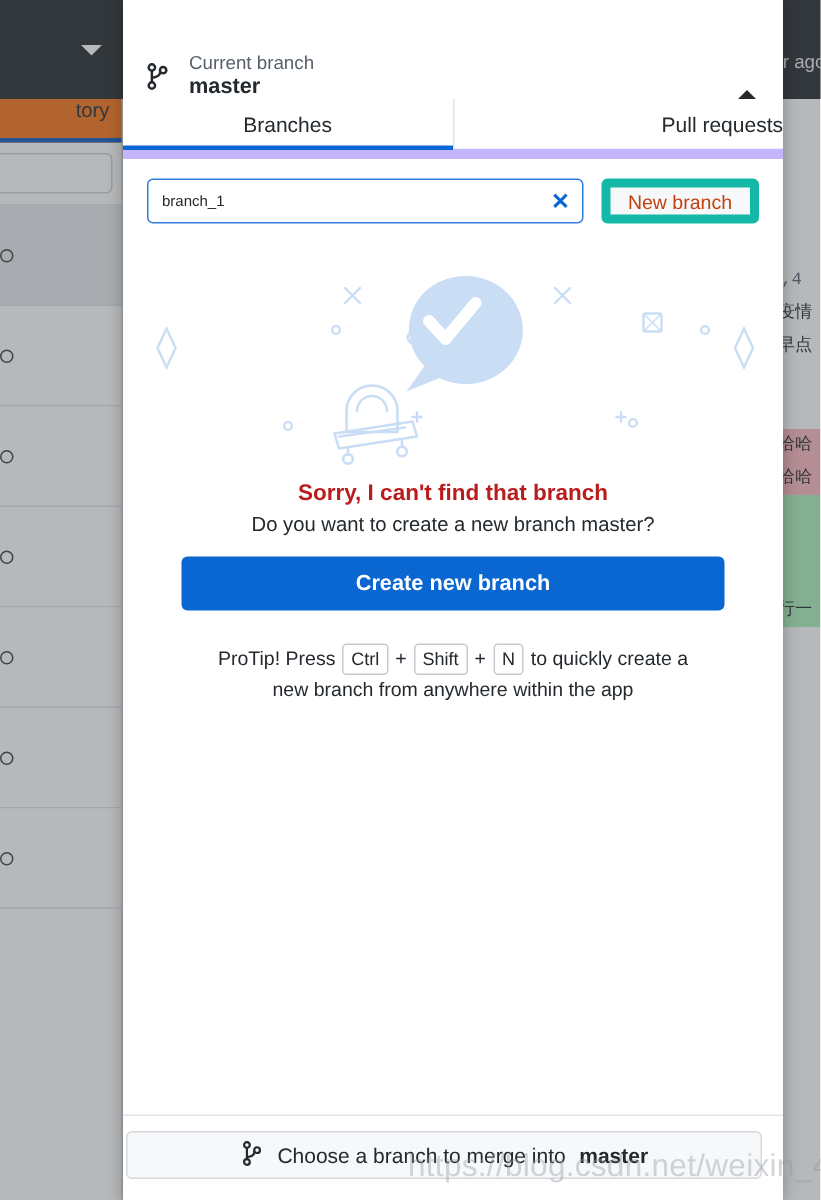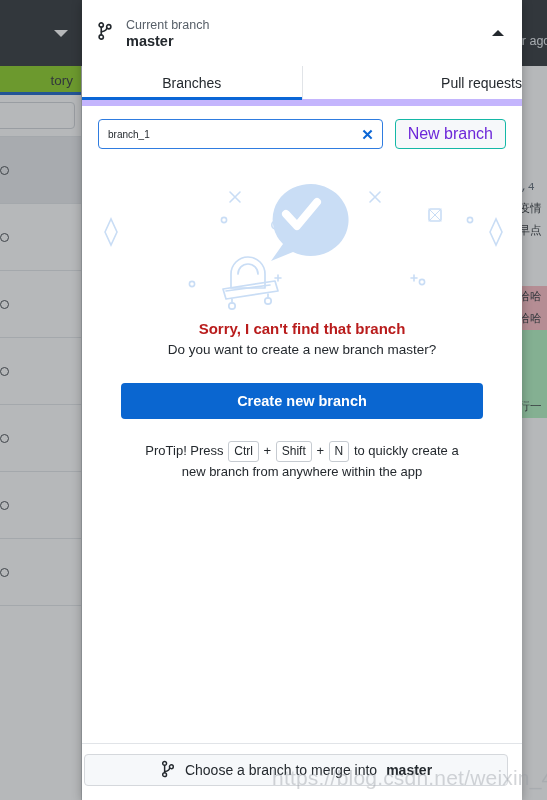--- a/index.html
+++ b/index.html
@@ -47,23 +47,23 @@
   .fetch-sub { color: #e6eaee; font-size: 12.5px; }
 
   
   .bg-sidebar {
     position: absolute; left: 0; top: 66px; width: 82px; height: 734px;
     background: #ffffff;
     border-right: 1px solid #d8dade;
   }
   .bg-tabrow {
     position: relative; height: 29px;
-    display: flex; align-items: center; justify-content: flex-end;
+    display: flex; align-items: flex-start; justify-content: flex-end;
     padding-right: 8px;
-    background: #84cc16;
+    background: #f97316;
   }
   .bg-tabrow .tabtext { font-size: 13.5px; color: #24292e; }
   .bg-tab-underline {
     position: absolute; left: 0; right: 0; bottom: 0; height: 3px; background: #0b59c4;
   }
   .bg-search-wrap { padding: 7px 6px 7px 0; }
   .bg-search-box {
     height: 27px; border: 1px solid #cfd3d8; border-radius: 4px; background: #fff;
     margin-left: -6px;
   }
@@ -105,21 +105,21 @@
   
   .popover {
     position: absolute; left: 82px; top: 0; width: 440px; height: 800px;
     background: #ffffff;
     box-shadow: 0 2px 10px rgba(0,0,0,0.28);
     display: flex; flex-direction: column;
   }
 
   .pop-header {
     height: 66px; flex: 0 0 66px;
-    display: flex; align-items: center;
+    display: flex; align-items: flex-end;
     padding: 0 14px 0 14px;
     background: #ffffff;
   }
   .branch-icon { flex: 0 0 auto; margin-right: 12px; }
   .branch-texts { display: flex; flex-direction: column; gap: 1px; flex: 1 1 auto; }
   .branch-label { font-size: 12.5px; color: #586069; }
   .branch-name { font-size: 14.5px; color: #24292e; font-weight: bold; }
   .caret-up-dark {
     width: 0; height: 0;
     border-left: 6px solid transparent;
@@ -164,45 +164,45 @@
   }
   .clear-btn {
     position: absolute; right: 6px; top: 50%; transform: translateY(-50%);
     width: 18px; height: 18px;
     display: flex; align-items: center; justify-content: center;
     border: none; background: transparent; cursor: pointer;
     color: #0b66d6; font-size: 15px; line-height: 1; font-weight: bold;
   }
   .new-branch-btn {
     height: 30px; padding: 0 12px;
-    border: 1px solid #14b8a6; border-radius: 4px;
+    border: 6px solid #14b8a6; border-radius: 4px;
     background: #f6f8fa;
     font-family: "Liberation Sans", sans-serif;
-    font-size: 16px; color: #6d28d9;
+    font-size: 13px; color: #c2410c;
     cursor: pointer;
     white-space: nowrap;
   }
 
   
   .empty-state {
     flex: 1 1 auto;
     display: flex; flex-direction: column; align-items: center;
     padding-top: 6px;
   }
   .illustration { width: 420px; height: 145px; flex: 0 0 auto; }
   .empty-title {
     font-size: 15px; font-weight: bold; color: #b91c1c;
     margin-top: 8px;
   }
   .empty-sub {
     font-size: 13.5px; color: #24292e;
     margin-top: 5px;
   }
   .create-btn {
-    width: 362px; height: 36px; margin-top: 26px;
+    width: 362px; height: 36px; margin-top: 14px;
     background: #0a66d0; border: none; border-radius: 4px;
     color: #ffffff; font-size: 14.5px; font-weight: bold;
     font-family: "Liberation Sans", sans-serif;
     cursor: pointer;
   }
   .protip {
     margin-top: 22px; width: 340px;
     text-align: center;
     font-size: 13px; color: #24292e; line-height: 1.55;
   }

